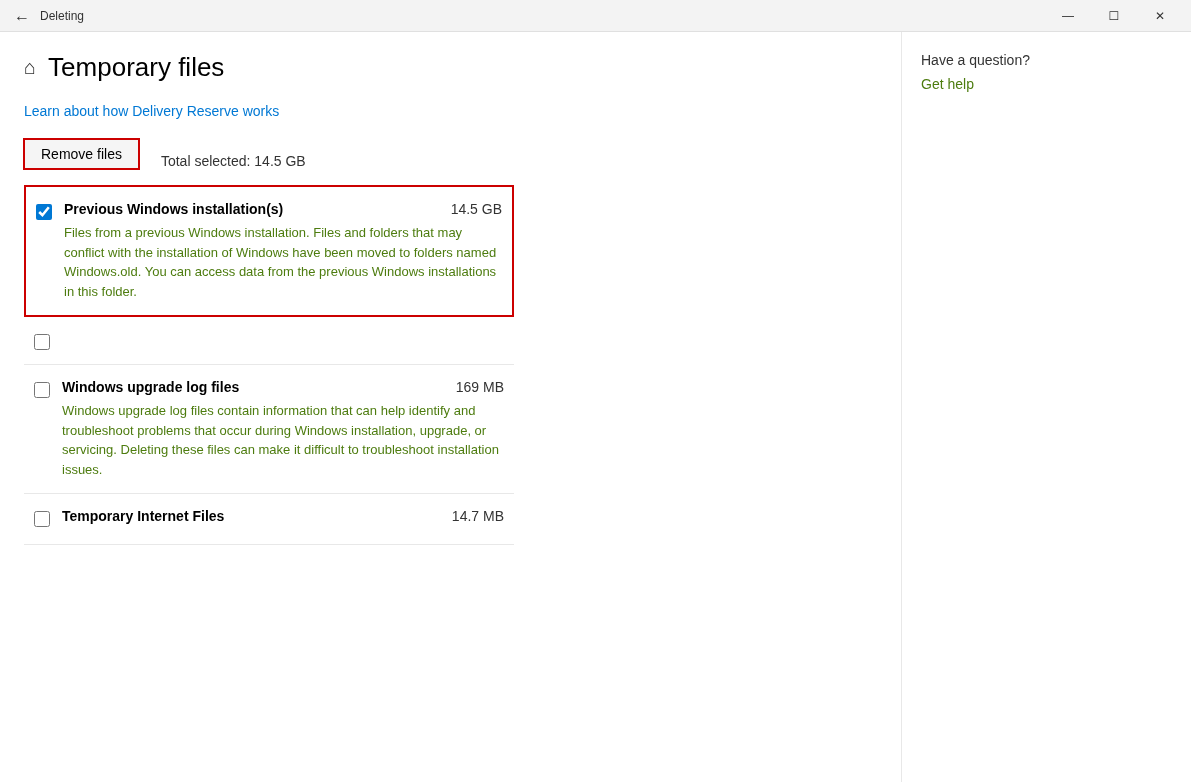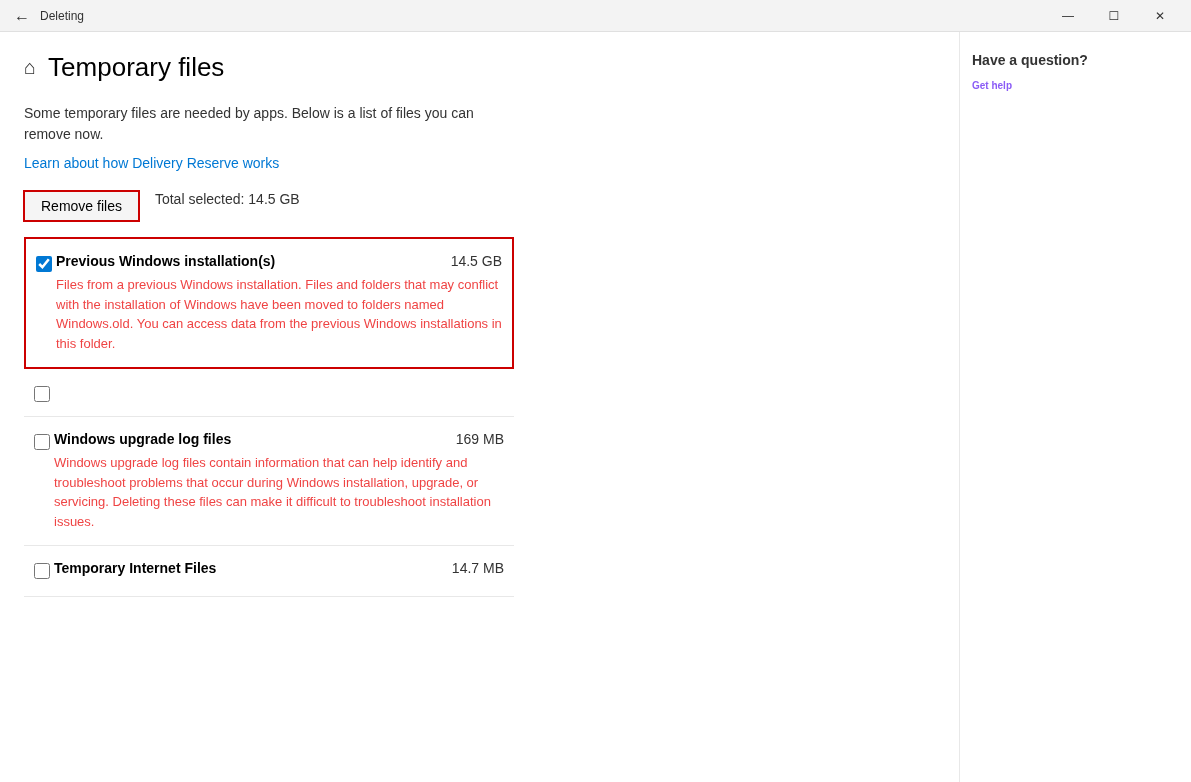--- a/index.html
+++ b/index.html
@@ -96,23 +96,23 @@
     .link-text {
       color: #0078d4;
       cursor: pointer;
       text-decoration: none;
       font-size: 14px;
     }
 
     
     .remove-section {
       display: flex;
-      align-items: flex-start;
+      align-items: flex-end;
       margin: 20px 0 16px 0;
-      gap: 16px;
+      gap: 22px;
     }
     .remove-btn {
       padding: 6px 16px;
       background: #f5f5f5;
       border: 1px solid #999;
       cursor: pointer;
       font-size: 14px;
       font-family: 'Segoe UI', Arial, sans-serif;
       outline: 2px solid #c00;
       outline-offset: -1px;
@@ -124,21 +124,21 @@
 
     
     .file-list {
       max-width: 490px;
     }
     .file-item {
       display: flex;
       align-items: flex-start;
       padding: 14px 10px;
       border-bottom: 1px solid #e8e8e8;
-      gap: 4px;
+      gap: 12px;
       position: relative;
     }
     .file-item.selected-item {
       border: 2px solid #c00;
       background: #fff;
     }
     .file-item-checkbox {
       margin-top: 3px;
       width: 16px;
       height: 16px;
@@ -160,40 +160,39 @@
       font-size: 14px;
     }
     .file-item-size {
       font-size: 14px;
       color: #333;
       white-space: nowrap;
       margin-left: 16px;
     }
     .file-item-desc {
       font-size: 13px;
-      color: #ef4444;
+      color: #4d7c0f;
       line-height: 1.5;
     }
 
     
     .sidebar {
-      width: 232px;
-      padding: 20px 12px;
+      width: 290px;
+      padding: 20px 19px;
       border-left: 1px solid #e8e8e8;
-      font-weight: bold;
     }
     .sidebar-question {
       font-size: 14px;
       color: #333;
       margin-bottom: 8px;
     }
     .sidebar-link {
-      color: #8b5cf6;
-      cursor: pointer;
-      font-size: 10px;
+      color: #4d7c0f;
+      cursor: pointer;
+      font-size: 14px;
       text-decoration: none;
     }
 
     
     .content-area::-webkit-scrollbar { width: 8px; }
     .content-area::-webkit-scrollbar-track { background: #f0f0f0; }
     .content-area::-webkit-scrollbar-thumb { background: #c0c0c0; }
   </style>
 </head>
 <body>
@@ -214,21 +213,20 @@
 
   <div class="content-area">
 
     
     <div class="page-header">
       <span class="home-icon">⌂</span>
       <h1 class="page-title">Temporary files</h1>
     </div>
 
     
-    <p class="desc-text">Some temporary files are needed by apps. Below is a list of files you can remove now.</p>
     <a class="link-text">Learn about how Delivery Reserve works</a>
 
     
     <div class="remove-section">
       <button class="remove-btn">Remove files</button>
       <span class="total-selected">Total selected: 14.5 GB</span>
     </div>
 
     
     <div class="file-list" id="file-list">

